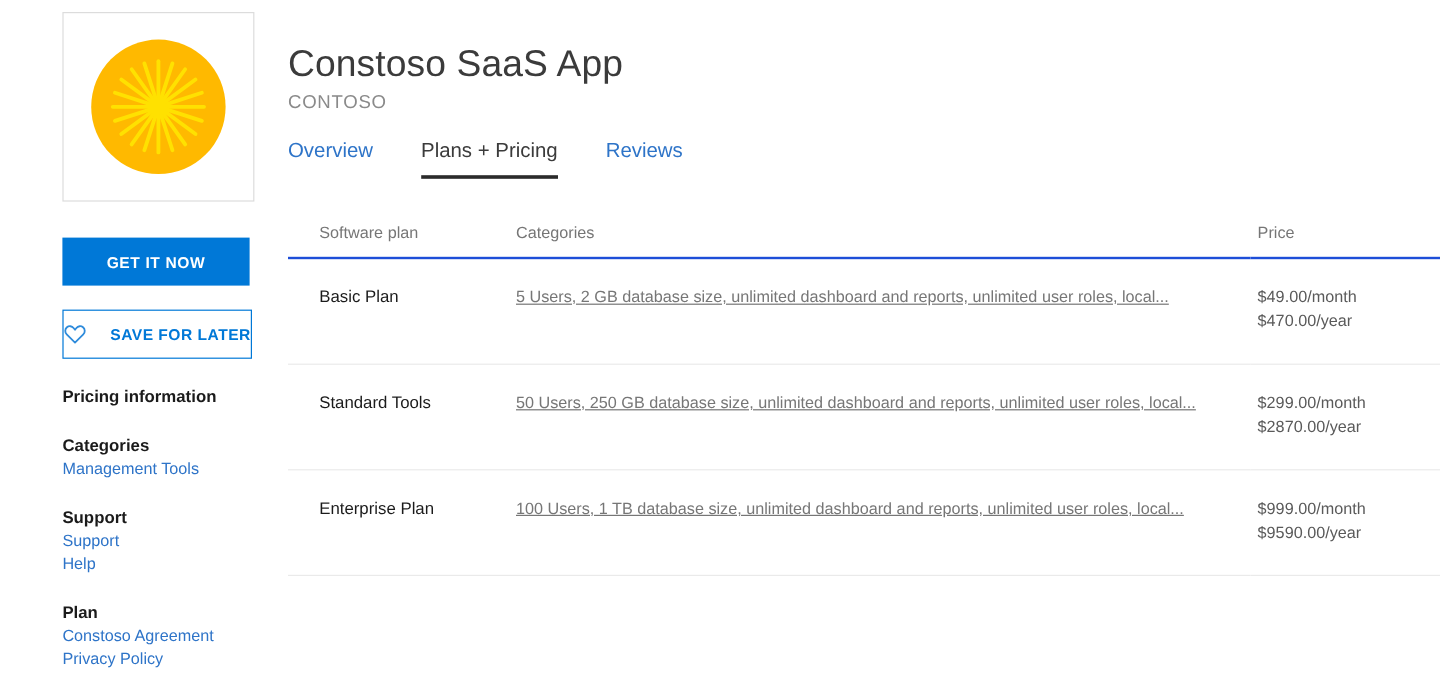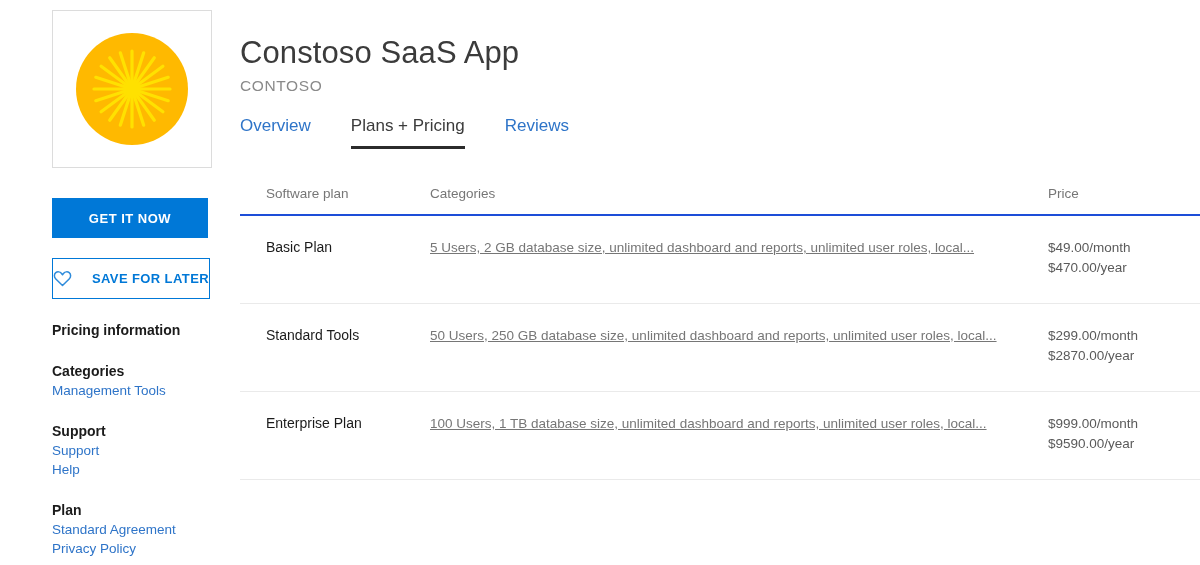--- a/index.html
+++ b/index.html
@@ -277,21 +277,21 @@
     </div>
 
     <div class="side-section">
       <div class="side-title">Support</div>
       <a class="side-link">Support</a>
       <a class="side-link">Help</a>
     </div>
 
     <div class="side-section">
       <div class="side-title">Plan</div>
-      <a class="side-link">Standard Agreement</a>
+      <a class="side-link">Constoso Agreement</a>
       <a class="side-link">Privacy Policy</a>
     </div>
 
   </div>
 
   <div class="header">
     <h1 class="app-title">Constoso SaaS App</h1>
     <div class="publisher">CONTOSO</div>
 
     <nav class="tabs">

